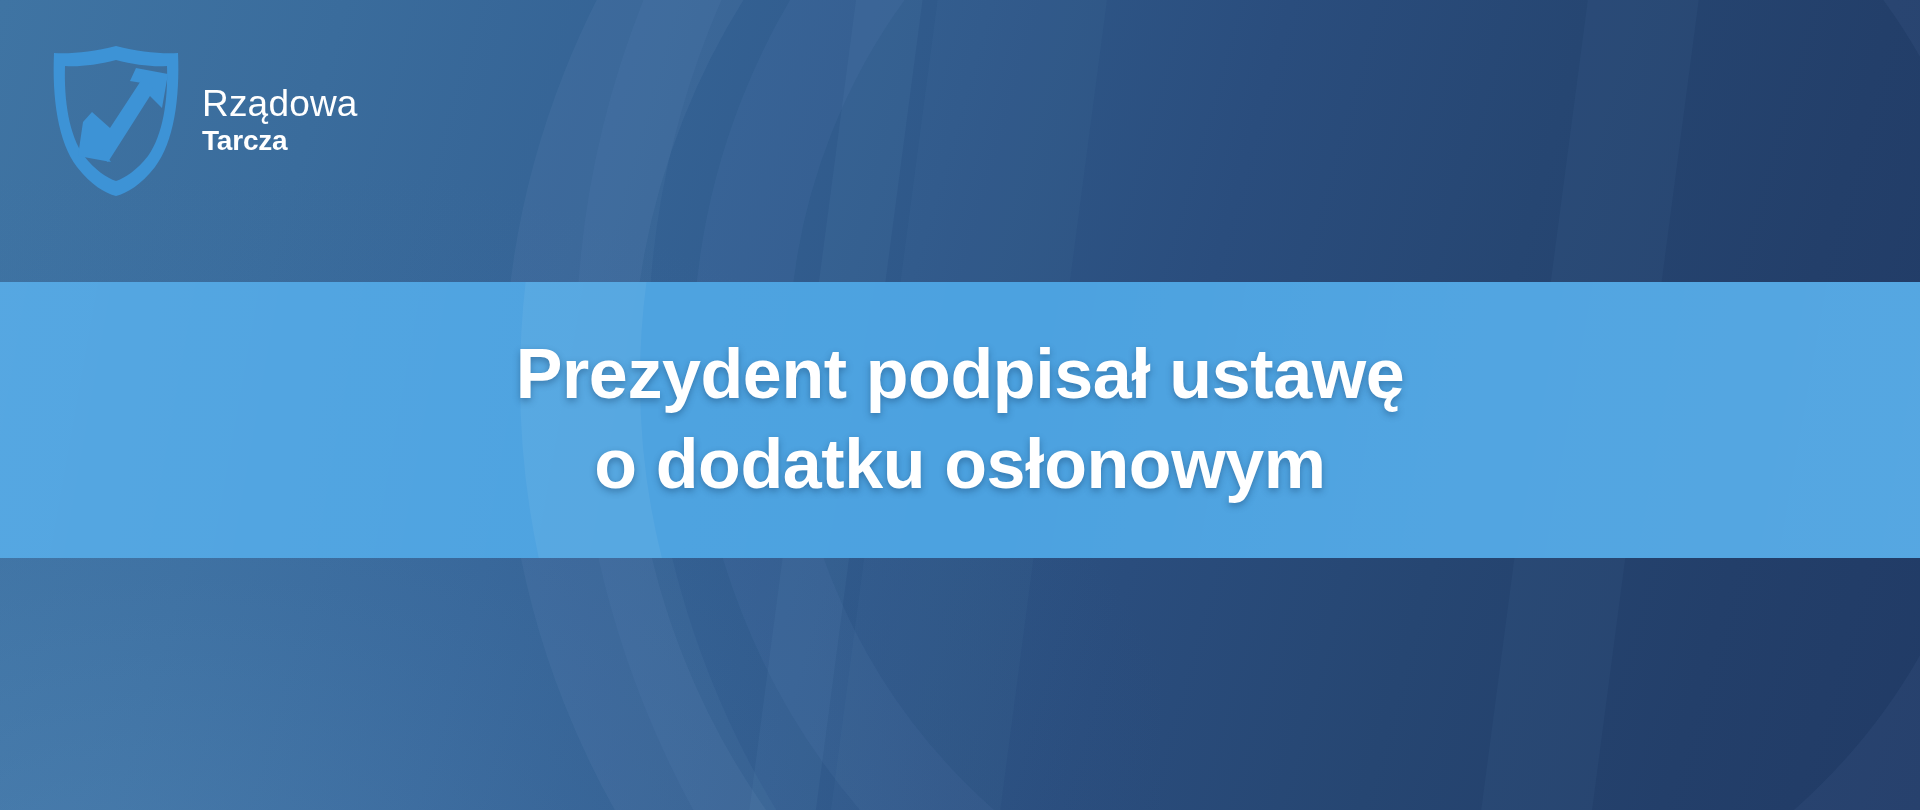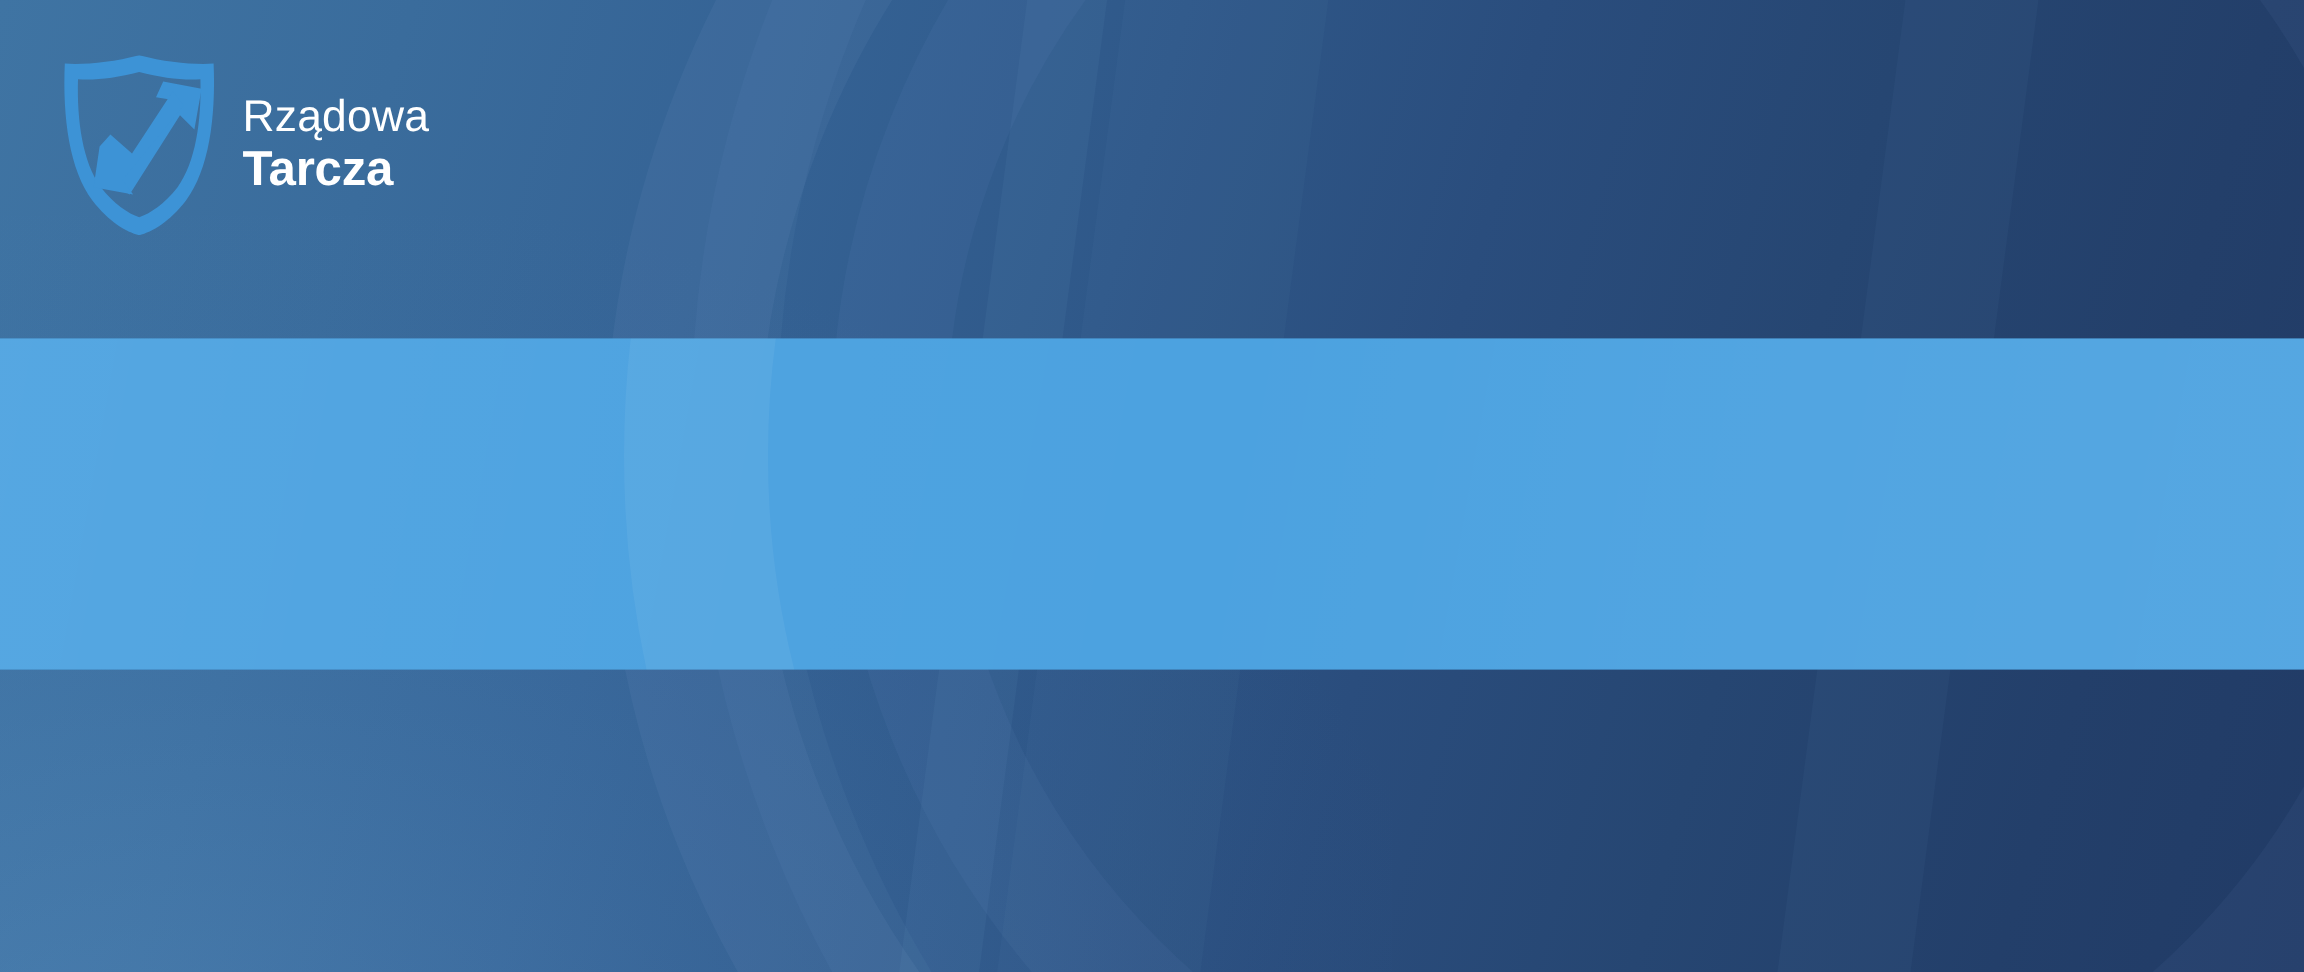--- a/index.html
+++ b/index.html
@@ -96,21 +96,21 @@
   .logo-text { display: flex; flex-direction: column; line-height: 1.0; }
   .logo-line1 {
     color: #ffffff;
     font-size: 37px;
     font-weight: 400;
     letter-spacing: 0.2px;
     margin-bottom: 5px;
   }
   .logo-line2, .logo-line3 {
     color: #ffffff;
-    font-size: 41px;
+    font-size: 28px;
     font-weight: 700;
     letter-spacing: -0.2px;
     margin-bottom: 3px;
   }
 
   
   .headline-band {
     position: absolute;
     left: 0;
     right: 0;
@@ -191,15 +191,19 @@
 
     <div class="logo-text">
       <div class="logo-line1">Rządowa</div>
       <div class="logo-line2">Tarcza</div>
     </div>
   </div>
 
   <div class="headline-band">
     <div class="band-tint"></div>
     <div class="band-ring"></div>
+    <div class="headline">
+      <span>Prezydent podpisał ustawę</span>
+      <span>o dodatku osłonowym</span>
+    </div>
   </div>
 
 </div>
 
 </body></html>

